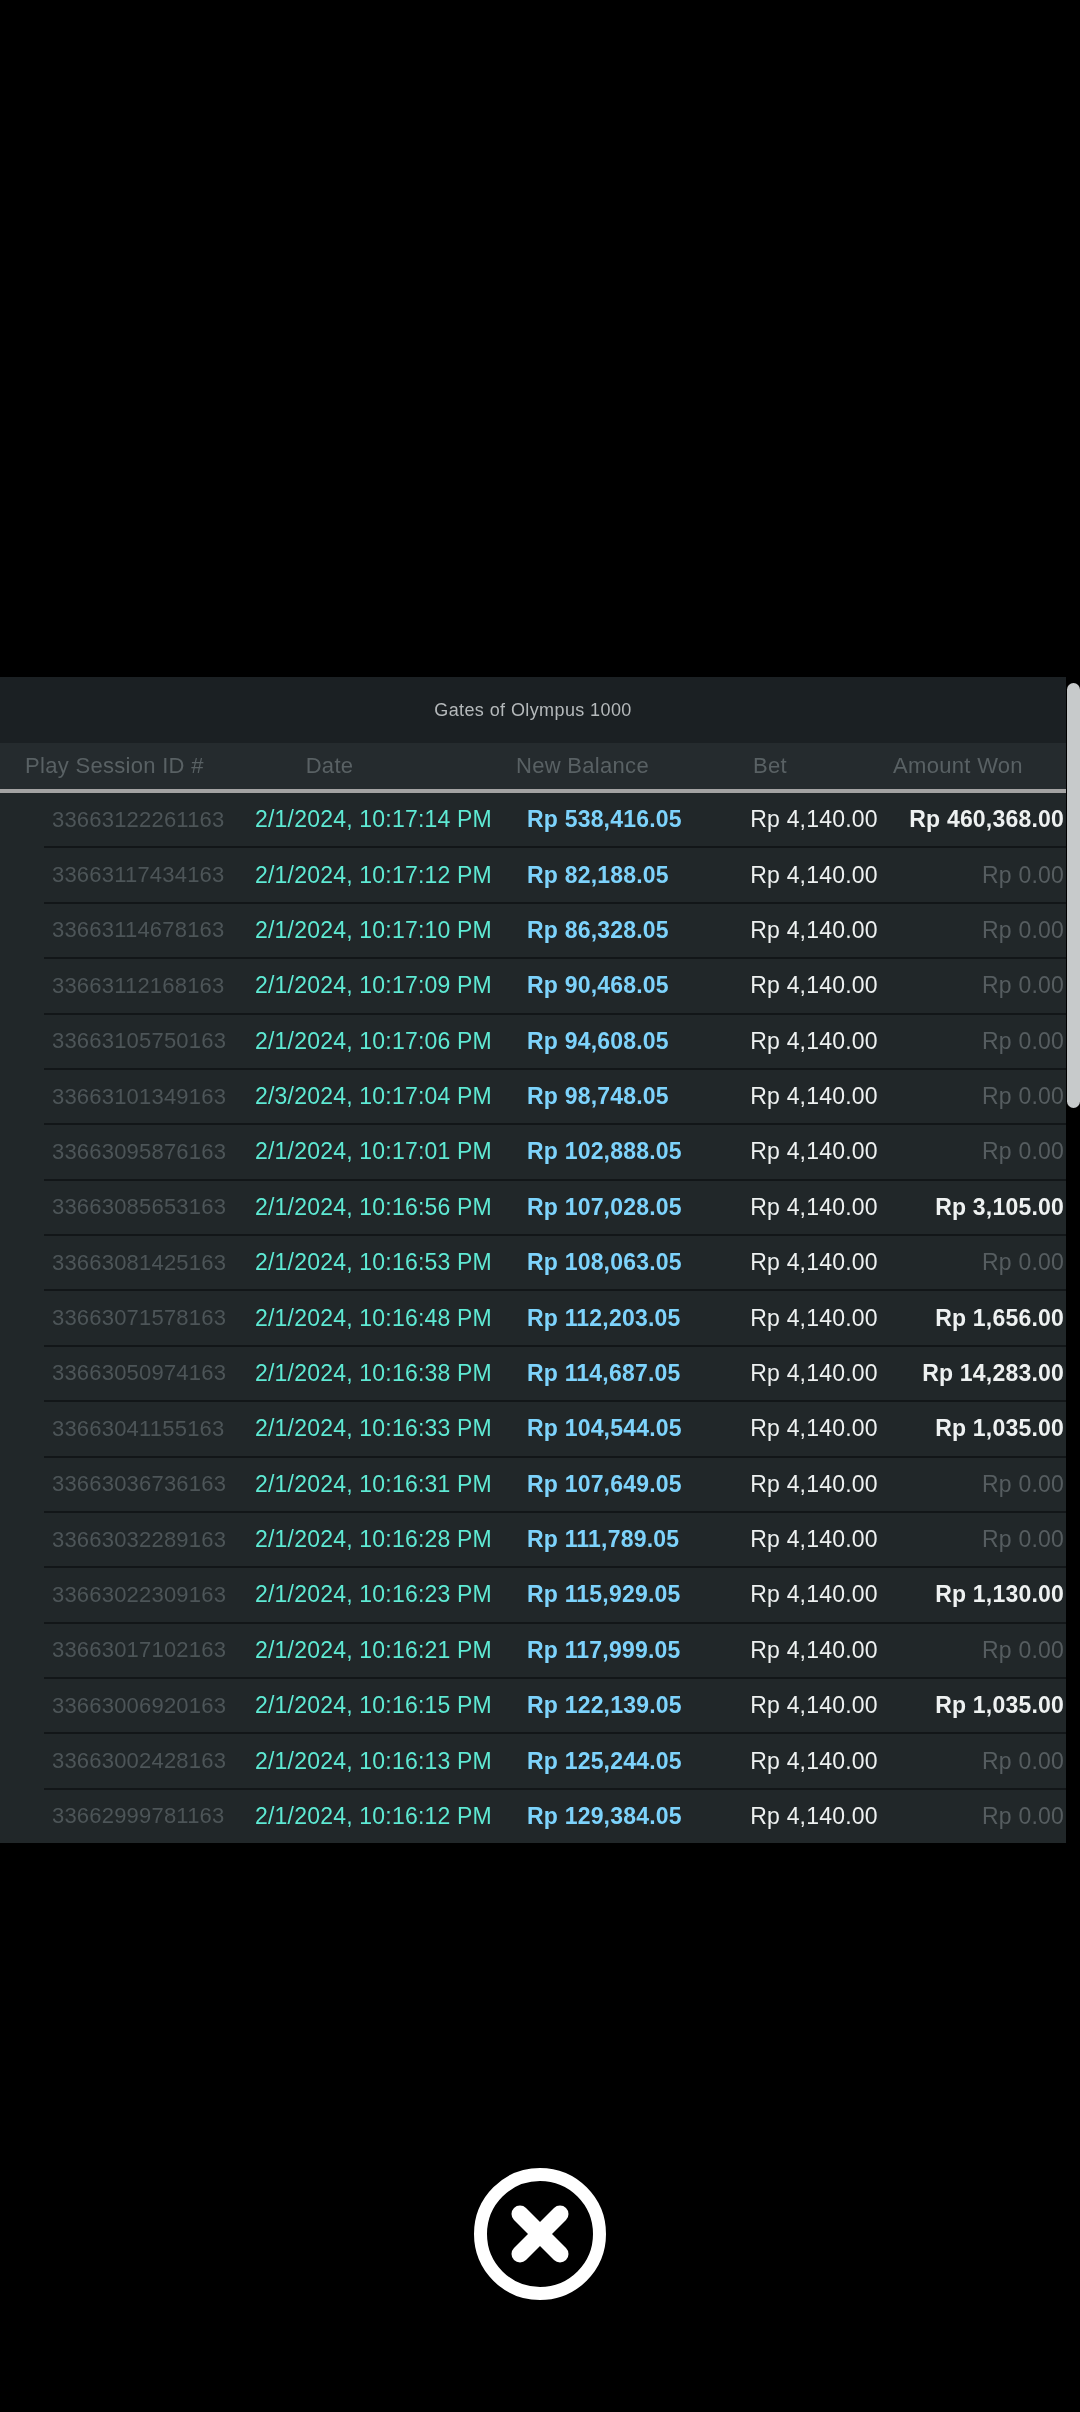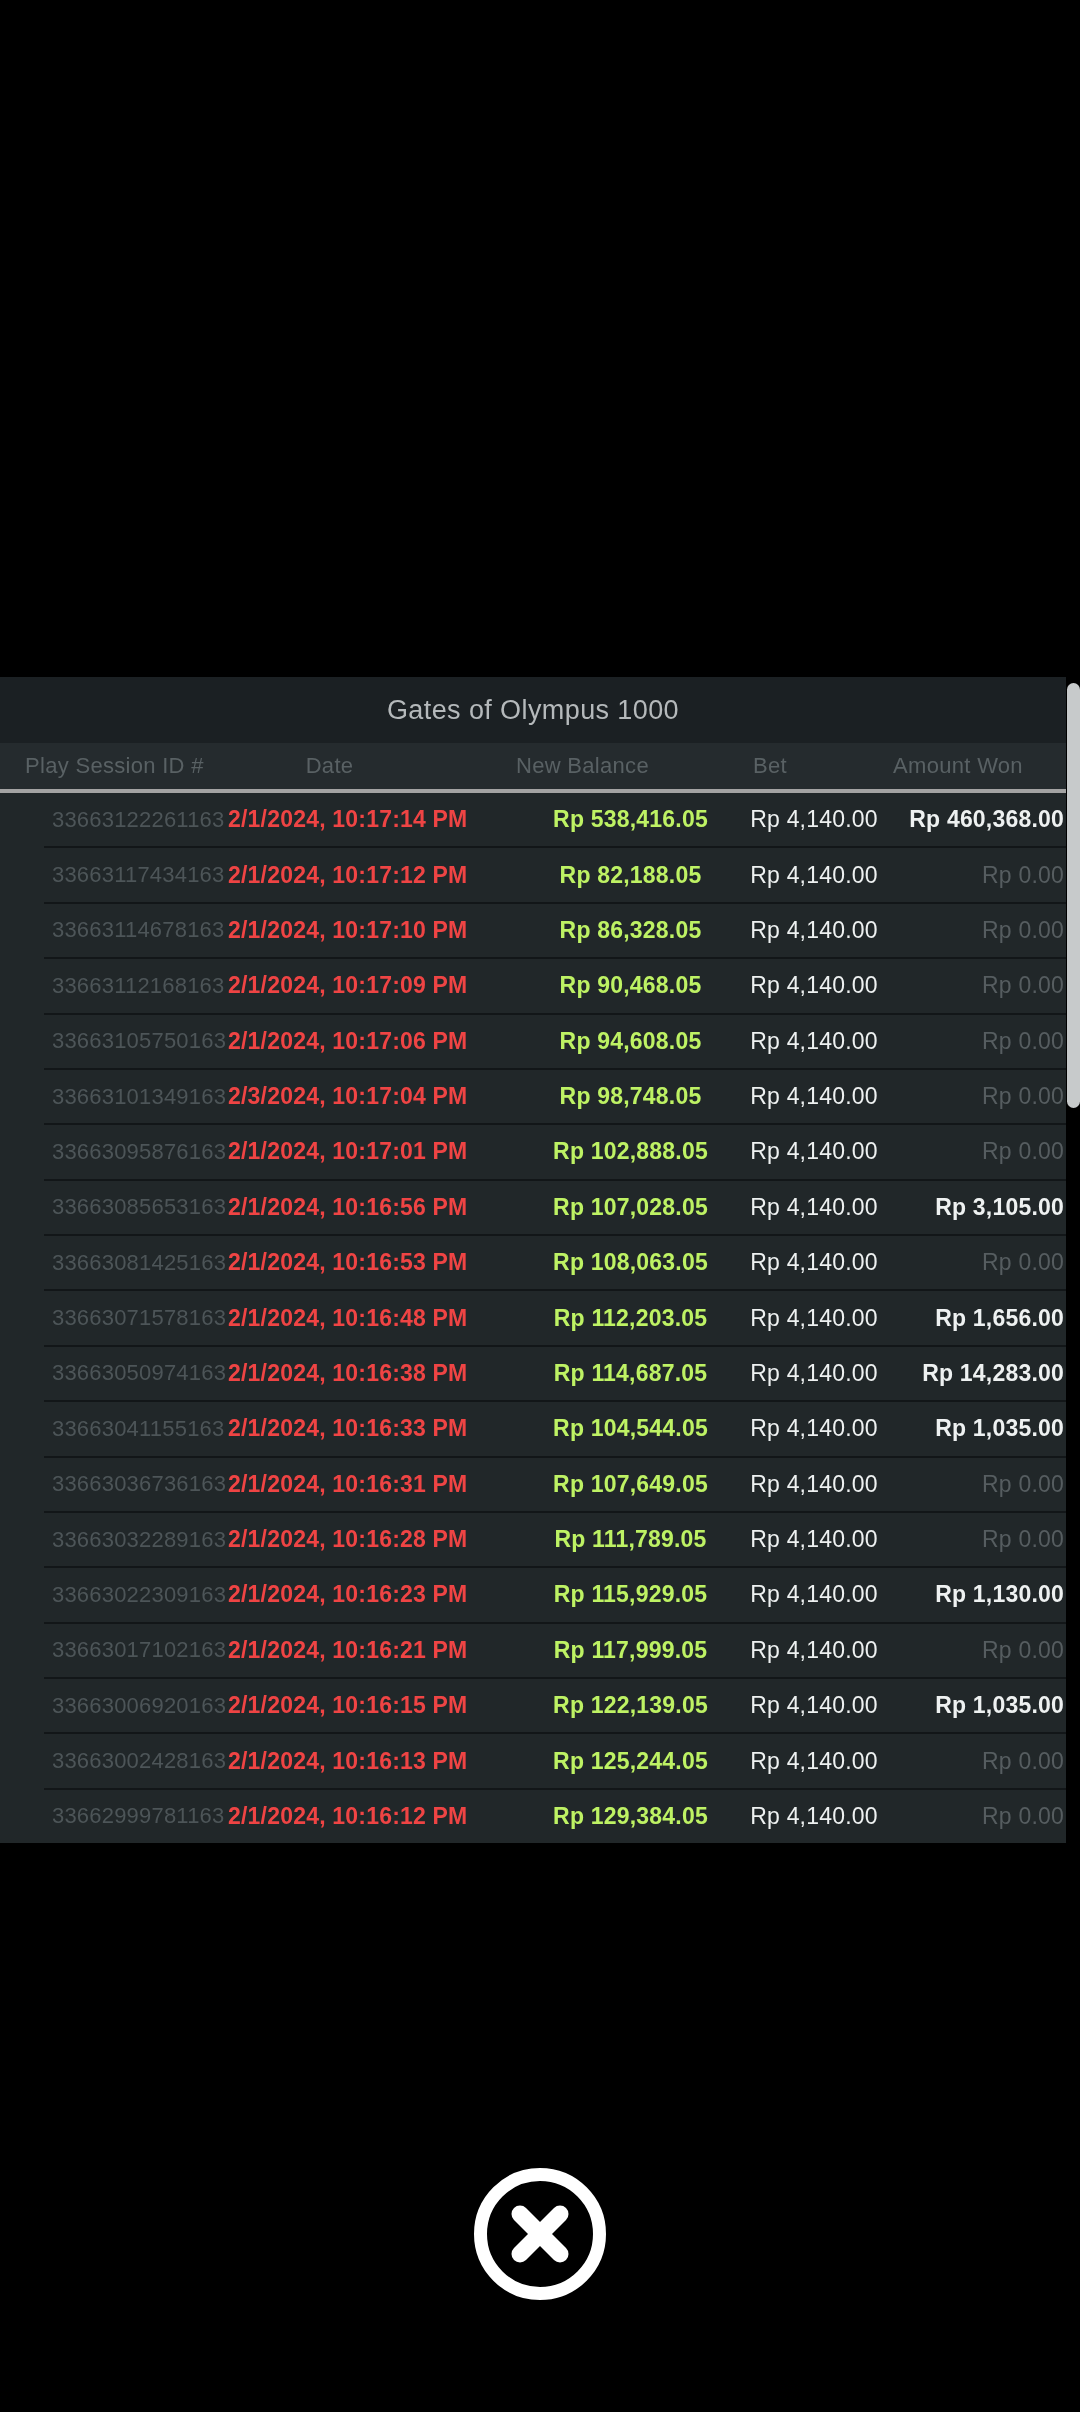--- a/index.html
+++ b/index.html
@@ -4,36 +4,36 @@
 <style>
   html,body{margin:0;padding:0;background:#000;}
   body{width:1080px;height:2412px;position:relative;overflow:hidden;
        font-family:"Liberation Sans","DejaVu Sans",sans-serif;}
 
   .modal{position:absolute;left:0;top:677px;width:1080px;height:1166px;}
   .modal-inner{position:absolute;left:0;top:0;width:1066px;height:1166px;
                display:flex;flex-direction:column;background:#212729;}
 
   .title-band{height:66px;background:#1b2023;display:flex;align-items:center;justify-content:center;flex:0 0 auto;}
-  .title-band span{color:#b5b9bb;font-size:27px;letter-spacing:.4px;}
+  .title-band span{color:#b5b9bb;font-size:18px;letter-spacing:.4px;}
 
   .thead{height:46px;flex:0 0 auto;background:#252b2e;border-bottom:4px solid #a3a3a3;
          display:grid;grid-template-columns:184px 291px 215px 160px 1fr;align-items:center;}
   .thead .cell{color:#596164;font-size:22px;letter-spacing:.3px;white-space:nowrap;}
   .thead .c0{text-align:left;padding-left:25px;}
   .thead .c1,.thead .c2,.thead .c3,.thead .c4{text-align:center;}
 
   .tbody{flex:1 1 auto;display:flex;flex-direction:column;margin-left:44px;}
   .trow{flex:1 1 0;display:grid;grid-template-columns:184px 291px 215px 160px 1fr;
         align-items:center;background:#212729;border-bottom:2px solid #121618;}
   .trow:last-child{border-bottom:none;}
   .trow .cell{white-space:nowrap;font-size:23px;letter-spacing:.2px;}
   .trow .c0{color:#4d5558;font-size:22px;text-align:left;padding-left:8px;font-weight:400;}
-  .trow .c1{color:#ef4444;font-weight:700;text-align:left;}
-  .trow .c2{color:#bef264;font-weight:700;text-align:center;padding-left:8px;}
+  .trow .c1{color:#5eead4;font-weight:400;text-align:center;}
+  .trow .c2{color:#7dd3fc;font-weight:700;text-align:left;padding-left:8px;}
   .trow .c3{color:#eef1f1;font-weight:400;text-align:center;}
   .trow .c4{color:#eef1f1;font-weight:700;text-align:right;padding-right:2px;}
   .trow .c4.zero{color:#565d60;font-weight:400;}
 
   .scroll-thumb{position:absolute;right:0;top:6px;width:13px;height:425px;
                 background:#c7cacb;border-radius:7px;}
 
   .close-btn{position:absolute;left:474px;top:2168px;width:132px;height:132px;
              border-radius:50%;border:13px solid #ffffff;box-sizing:border-box;
              background:transparent;display:flex;align-items:center;justify-content:center;

